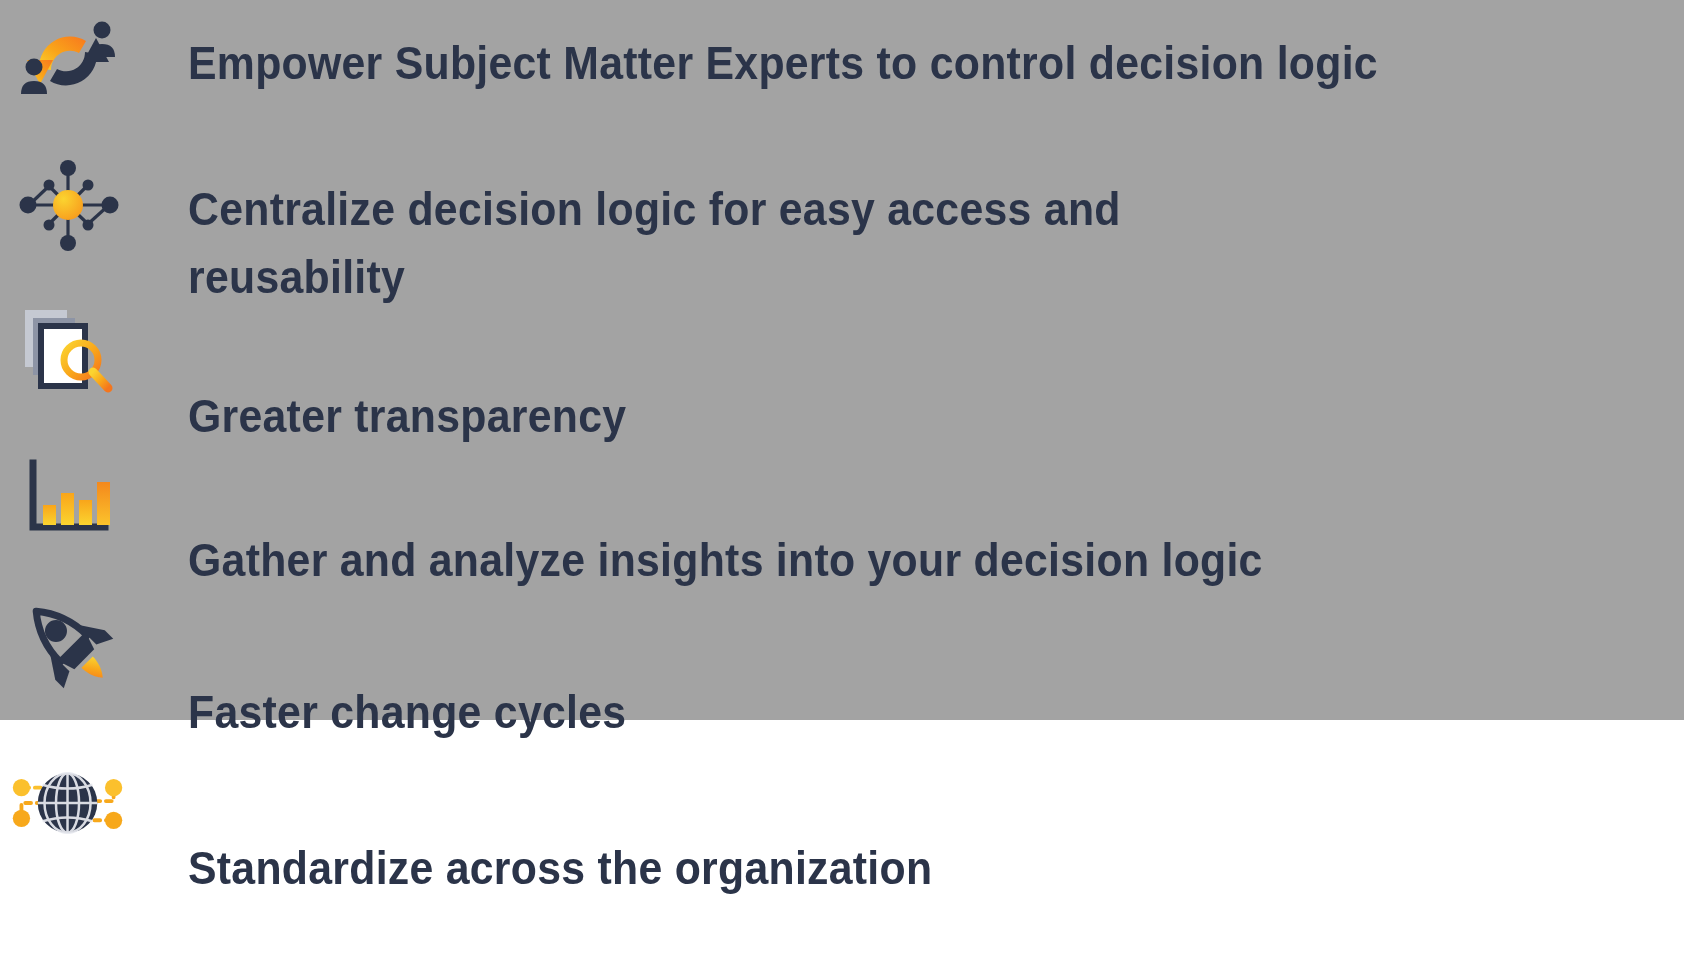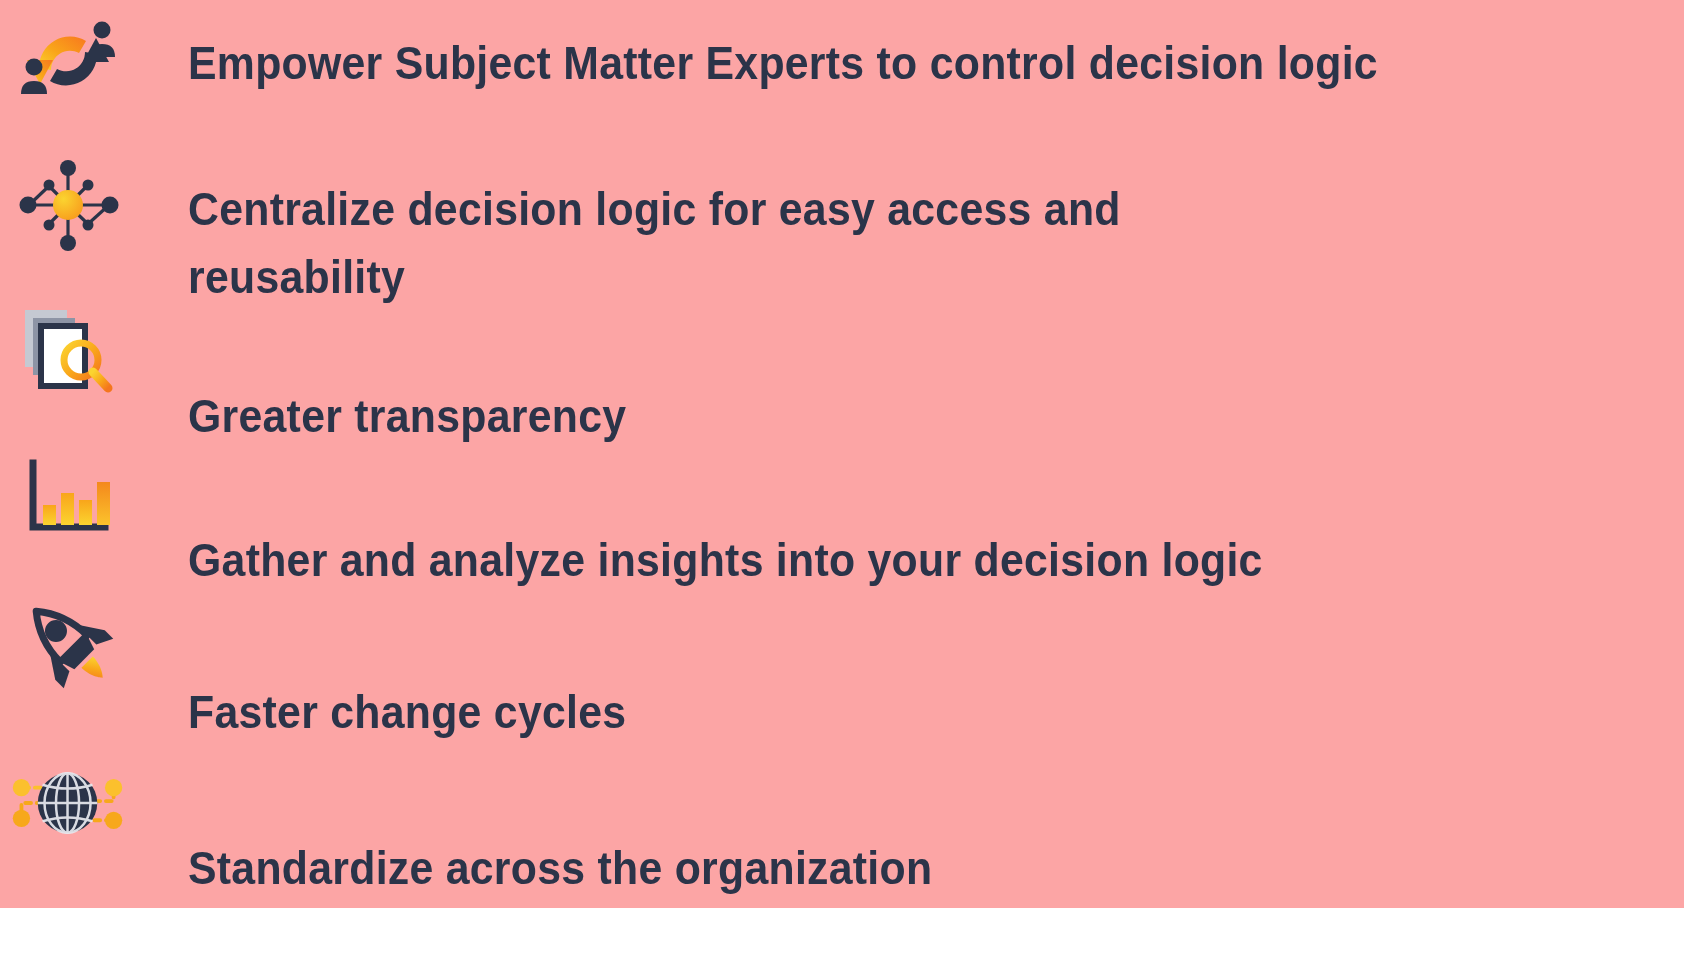--- a/index.html
+++ b/index.html
@@ -11,22 +11,22 @@
     width: 1684px;
     height: 980px;
     font-family: "Liberation Sans", sans-serif;
     overflow: hidden;
     position: relative;
   }
 
   #board {
     position: relative;
     width: 1684px;
-    height: 908px;
-    background: #fca5a5;
+    height: 720px;
+    background: #a3a3a3;
   }
 
   
   .icon-slot {
     position: absolute;
     left: 8px;
     width: 120px;
     height: 110px;
     display: flex;
     align-items: center;

